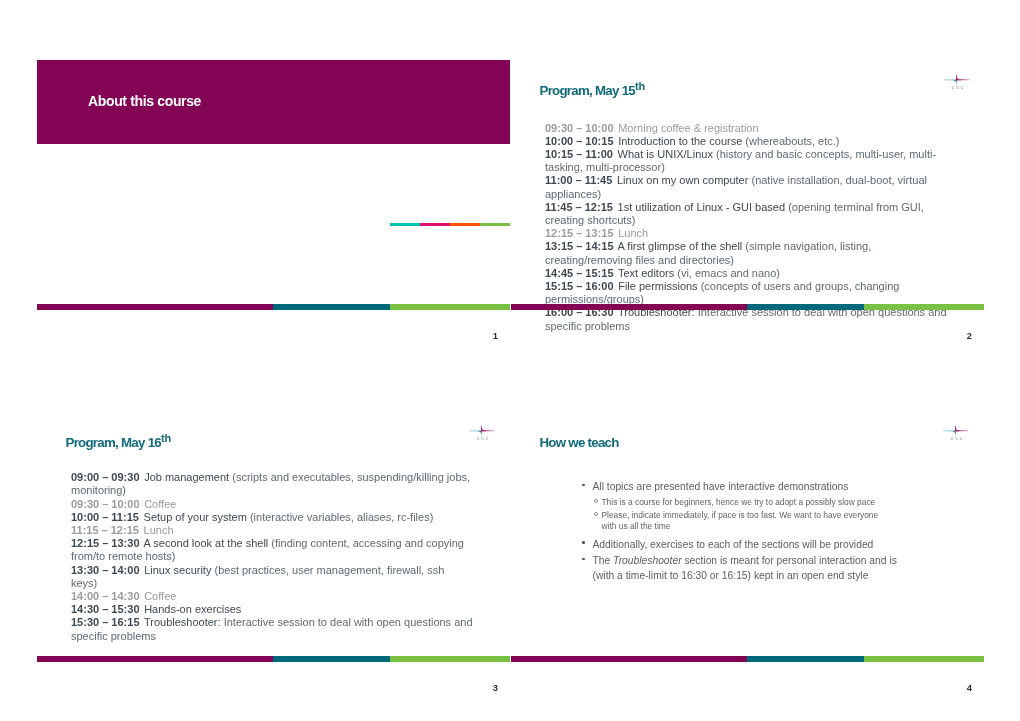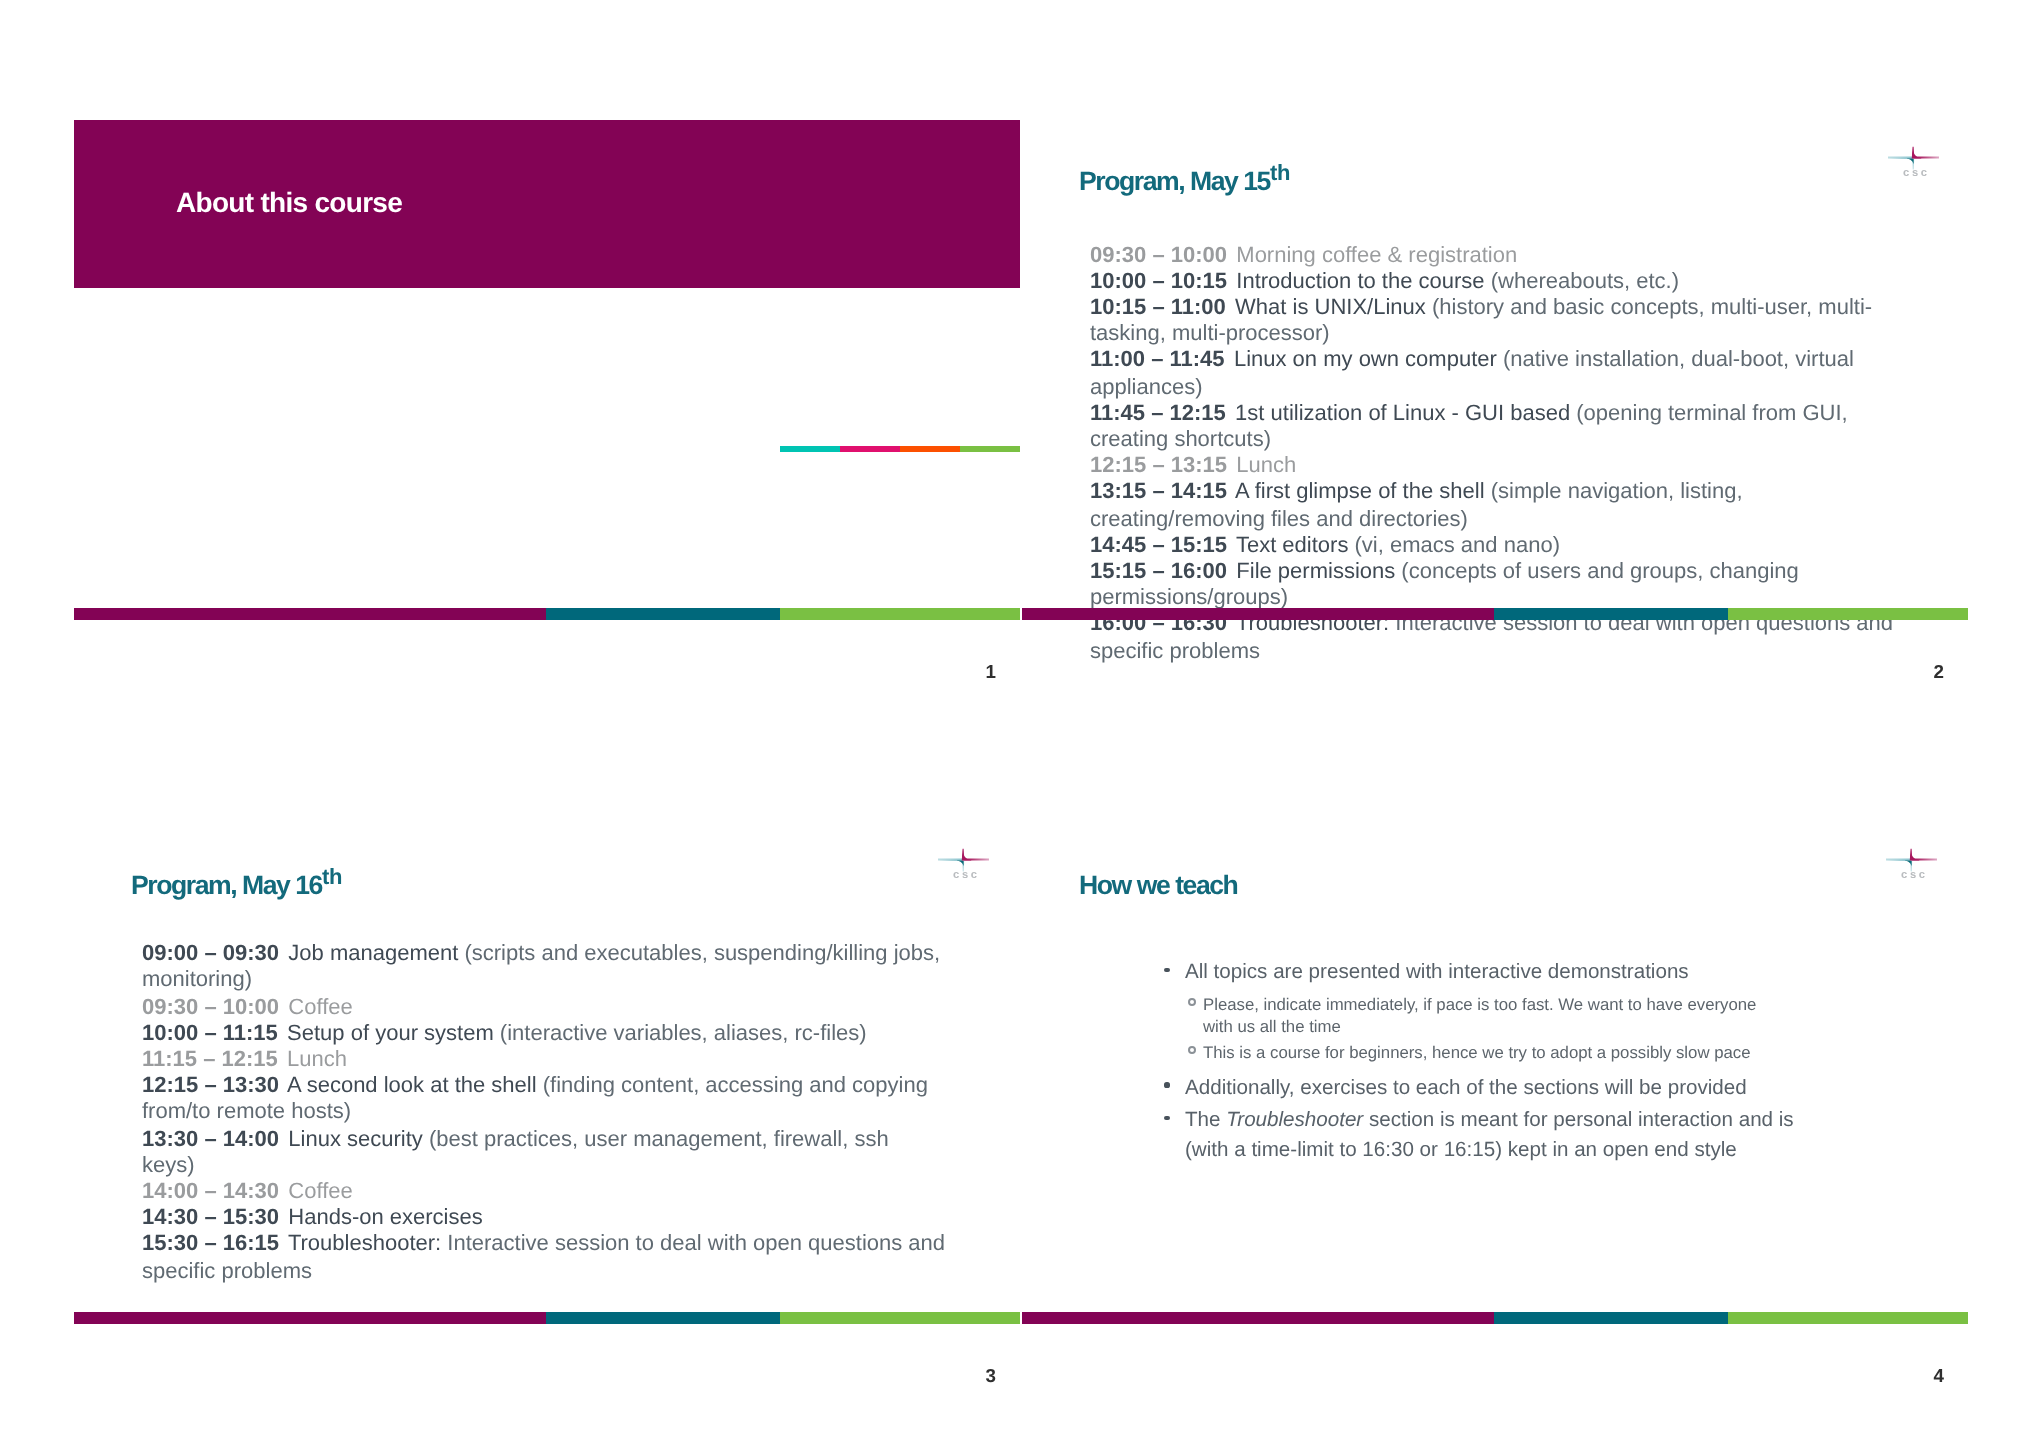--- a/index.html
+++ b/index.html
@@ -187,24 +187,24 @@
         <path d="M0 53 L123 53 L123 64 Q60 67 0 63 Z" fill="url(#gT3)"></path>
         <path d="M122 64 L131 64 Q130 92 128 118 L124 118 Q122 91 122 64 Z" fill="#b4d9df"></path>
         <path d="M95 63 L128 63 L128 90 Q124 76 112 69 Q104 65 95 64 Z" fill="#0b6b78"></path>
         <path d="M131 52 L255 52 Q255 58 255 62 L131 63 Z" fill="url(#gM3)"></path>
         <path d="M119 63 L131 63 Q130 30 128 4 L123 4 Q120 31 119 63 Z" fill="#a8185f"></path>
         <path d="M128 62 L128 33 Q133 48 146 55 Q155 59 166 60 L166 63 Z" fill="#a8185f"></path>
       </svg>
       <div class="wm">csc</div>
     </div>
     <div class="bullets">
-    <div class="bl1"><span class="dot"></span><span>All topics are presented with interactive demonstrations</span></div>
+    <div class="bl1"><span class="dot"></span><span>All topics are presented have interactive demonstrations</span></div>
     <div class="sub-wrap">
+    <div class="bl2"><span class="dot"></span><span>This is a course for beginners, hence we try to adopt a possibly slow pace</span></div>
     <div class="bl2"><span class="dot"></span><span>Please, indicate immediately, if pace is too fast. We want to have everyone with us all the time</span></div>
-    <div class="bl2"><span class="dot"></span><span>This is a course for beginners, hence we try to adopt a possibly slow pace</span></div>
     </div>
     <div class="bl1"><span class="dot"></span><span>Additionally, exercises to each of the sections will be provided</span></div>
     <div class="bl1"><span class="dot"></span><span>The </span><em>Troubleshooter</em><span> section is meant for personal interaction and is (with a time-limit to 16:30 or 16:15) kept in an open end style</span></div>
     </div>
     <div class="barwrap">
         <div class="seg seg-p"></div>
         <div class="seg seg-t"></div>
         <div class="seg seg-g"></div>
       </div>
     <div class="pagenum">4</div>

